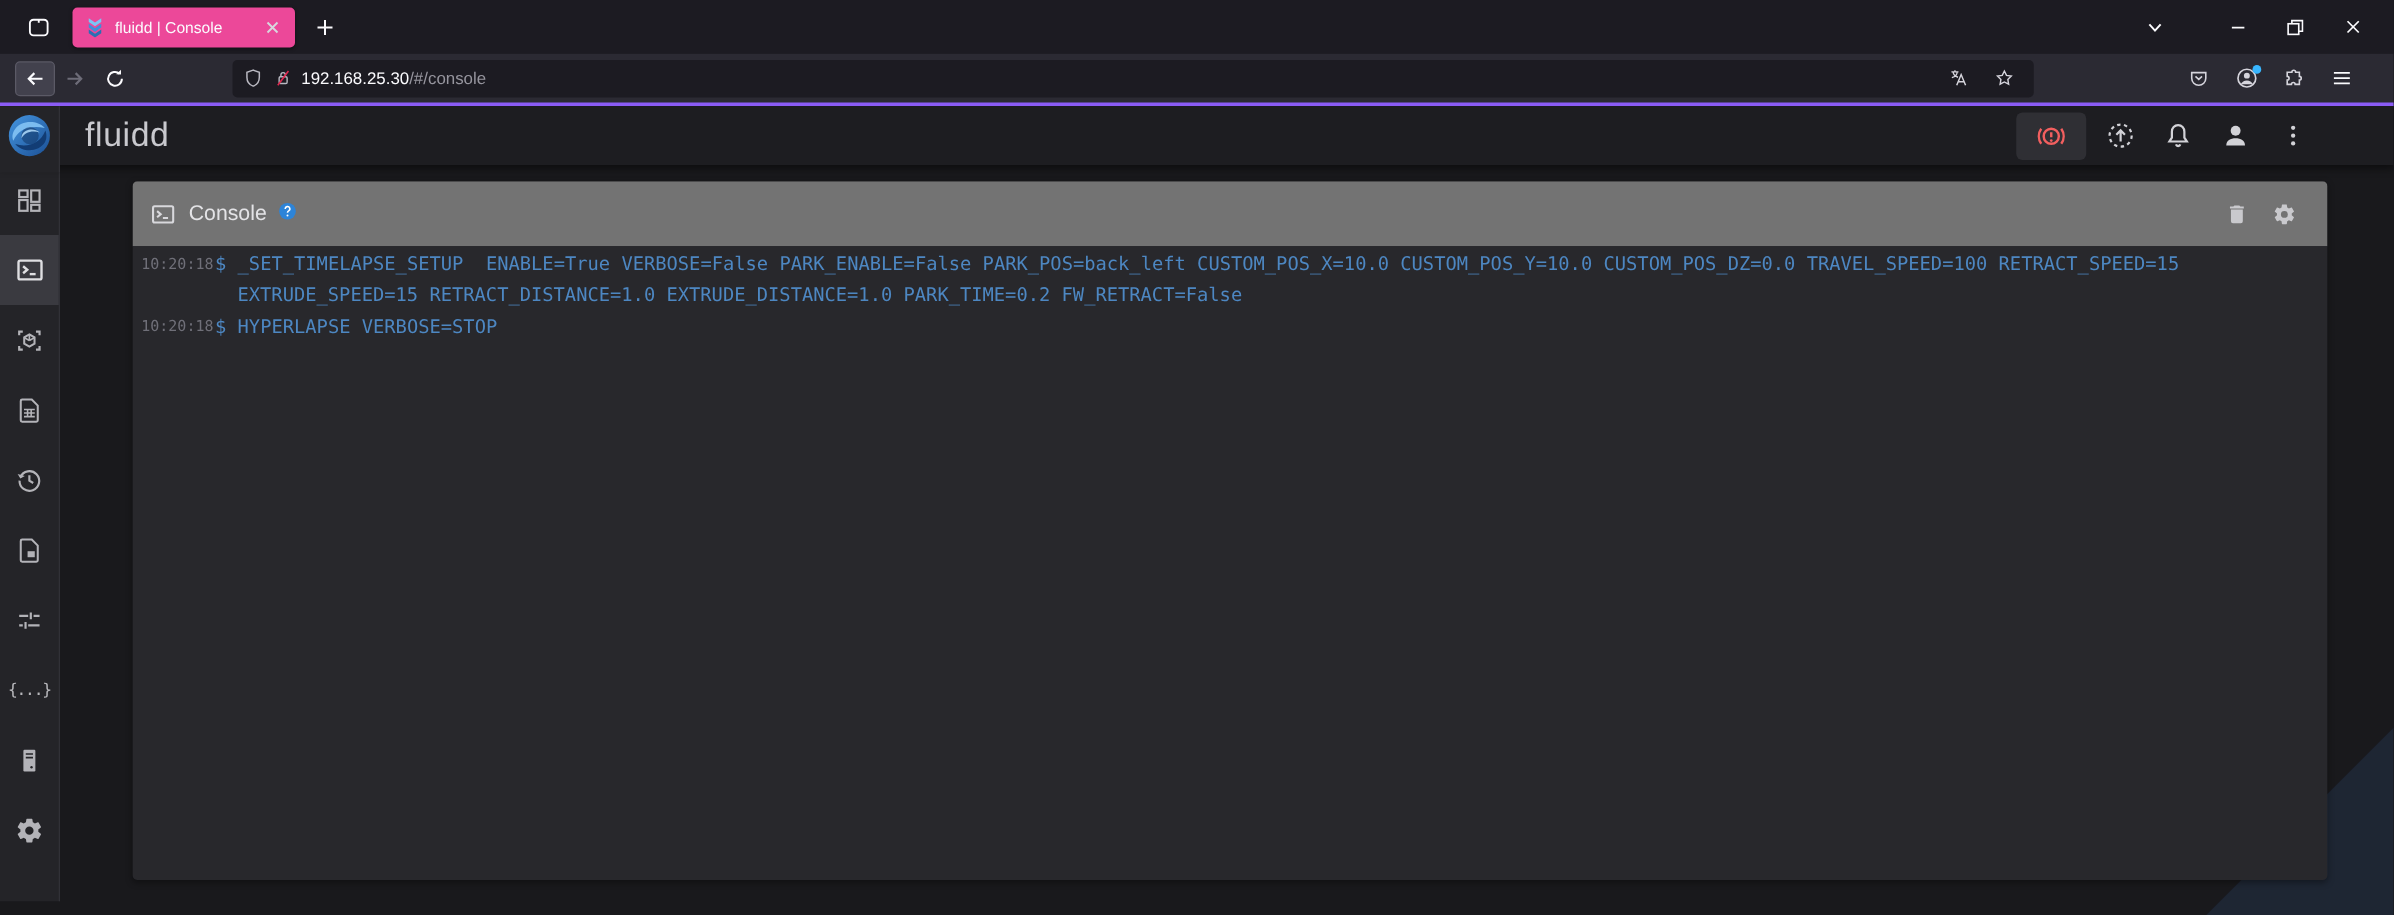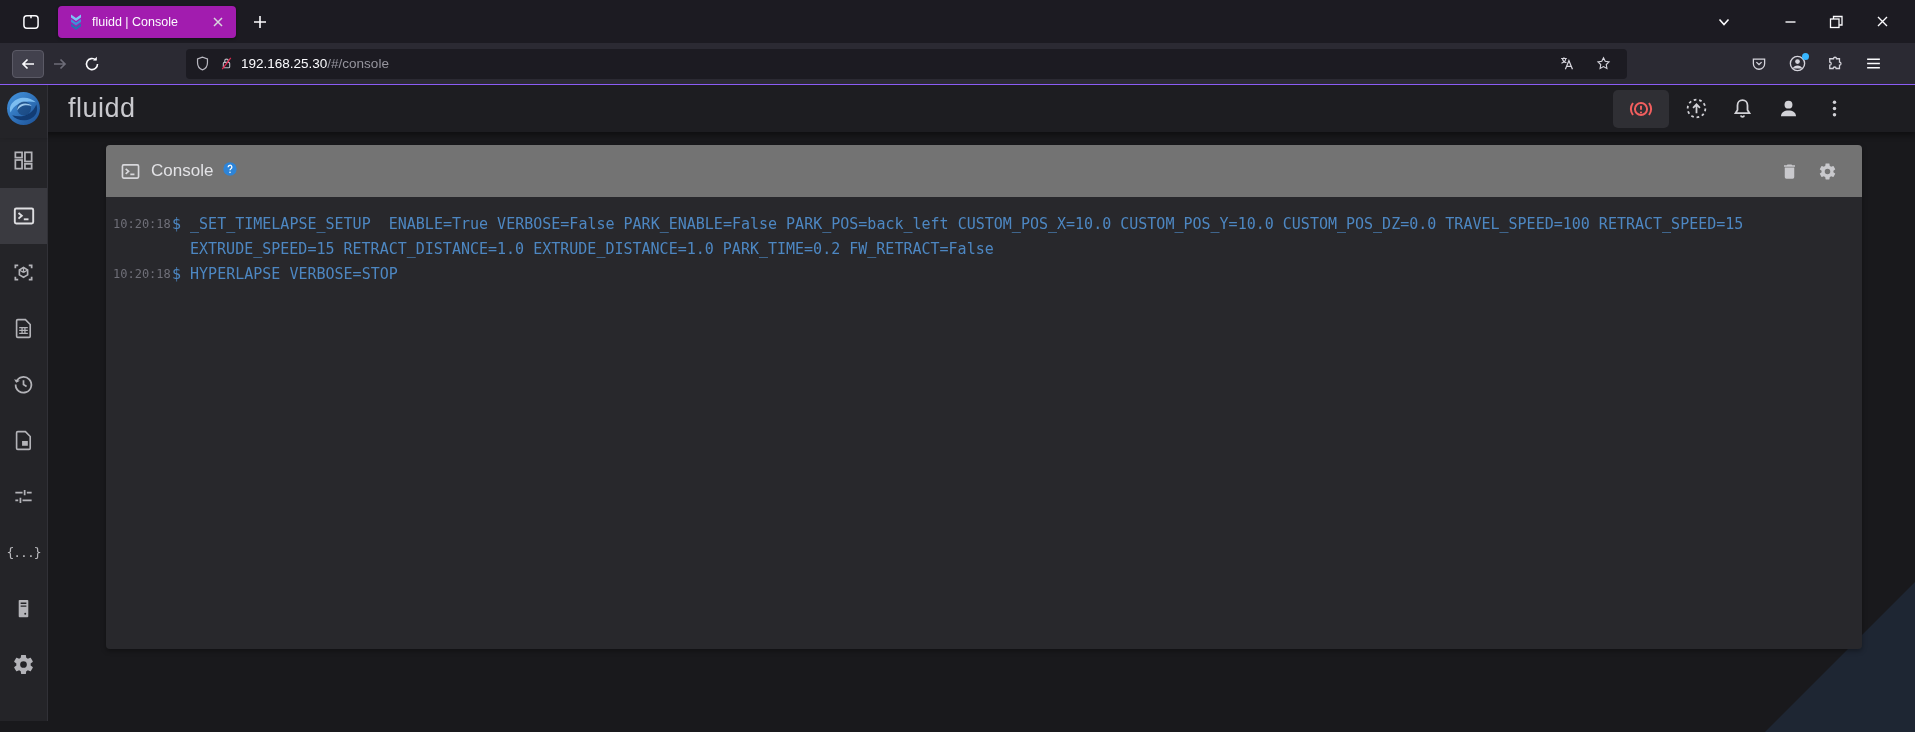--- a/index.html
+++ b/index.html
@@ -6,32 +6,32 @@
     --error:#f25f5f; --help:#2d84d8; --command_text:#4d87c2; --timestamp:#6f6f78;
   }
   *{margin:0;padding:0;box-sizing:border-box;}
   html,body{width:1915px;height:732px;overflow:hidden;background:#19191c;
     font-family:"Liberation Sans",sans-serif;-webkit-font-smoothing:antialiased;}
   .interact{cursor:pointer;}
 
   
   .titlebar{height:43px;background:#1c1b22;display:flex;align-items:center;padding:0 10px 0 14px;}
   .fxview{width:34px;height:32px;border-radius:4px;display:flex;align-items:center;justify-content:center;}
-  .tab{height:32px;margin-left:10px;width:178px;background:#a21caf;border-radius:4px;
+  .tab{height:32px;margin-left:10px;width:178px;background:#ec4899;border-radius:4px;
     display:flex;align-items:center;padding:0 8px 0 10px;box-shadow:0 1px 3px rgba(0,0,0,.4);justify-content:center;}
   .tab-title{color:#fbfbfe;font-size:12.5px;margin-left:8px;flex:1;white-space:nowrap;overflow:hidden;}
   .tab-close{width:20px;height:20px;border-radius:3px;display:flex;align-items:center;justify-content:center;}
   .newtab{width:32px;height:32px;margin-left:8px;border-radius:4px;display:flex;align-items:center;justify-content:center;}
   .titlebar-right{margin-left:auto;display:flex;align-items:center;}
   .tb-btn{width:34px;height:32px;display:flex;align-items:center;justify-content:center;border-radius:4px;}
   .winctl{display:flex;margin-left:26px;}
   .winctl .tb-btn{width:46px;border-radius:0;}
 
   
-  .toolbar{height:42px;background:#2b2a33;display:flex;align-items:center;padding:0 12px;border-bottom:1px solid #8b5cf6;}
+  .toolbar{height:42px;background:#2b2a33;display:flex;align-items:center;padding:0 12px;border-bottom:3px solid #8b5cf6;}
   .nav-btn{width:32px;height:28px;display:flex;align-items:center;justify-content:center;border-radius:4px;}
   .nav-btn.back{background:#42414d;border:1px solid #5b5a66;}
   .urlbar{height:30px;flex:1;max-width:1445px;margin-left:78px;margin-right:116px;background:#1c1b22;
     border-radius:4px;display:flex;align-items:center;padding:0 8px;}
   .url-text{font-size:13.5px;color:#fbfbfe;margin-left:6px;flex:1;white-space:nowrap;}
   .url-text .path{color:#96959e;}
   .url-icons{display:flex;align-items:center;gap:4px;}
   .tool-right{display:flex;align-items:center;gap:6px;margin-right:14px;}
   .tool-btn{width:32px;height:28px;display:flex;align-items:center;justify-content:center;border-radius:4px;position:relative;}
   .sync-dot{position:absolute;top:3px;right:4px;width:7px;height:7px;border-radius:50%;background:#38b6ff;}
@@ -55,21 +55,21 @@
   .nav-item.selected{background:#3a3a40;}
   .glyph{font-family:"DejaVu Sans Mono",monospace;font-size:13px;color:#c4c4c8;letter-spacing:-1px;}
 
   .content{flex:1;padding:13px 53px 0 58px;}
   .card{border-radius:4px;overflow:hidden;box-shadow:0 2px 5px rgba(0,0,0,.35);}
   .card-header{height:52px;background:#737373;display:flex;align-items:center;padding:0 20px 0 14px;}
   .card-title{color:#e3e3e6;font-size:17px;margin-left:10px;}
   .help-badge{margin-left:9px;}
   .card-header-right{margin-left:auto;display:flex;align-items:center;gap:8px;}
   .card-hbtn{width:30px;height:30px;display:flex;align-items:center;justify-content:center;border-radius:4px;}
-  .card-body{height:452px;background:#28282c;padding:15px 12px 0 7px;overflow:hidden;
+  .card-body{height:507px;background:#28282c;padding:2px 12px 0 7px;overflow:hidden;
     font-family:"DejaVu Sans Mono",monospace;}
   .entry{display:flex;align-items:flex-start;}
   .time{flex:0 0 59px;font-size:12px;line-height:25px;color:var(--timestamp);}
   .msg{font-size:15px;line-height:25px;color:var(--command_text);white-space:pre-wrap;
     word-break:break-word;padding-left:18px;text-indent:-18px;}
 </style>
 </head>
 <body>
 
 <div class="titlebar">

